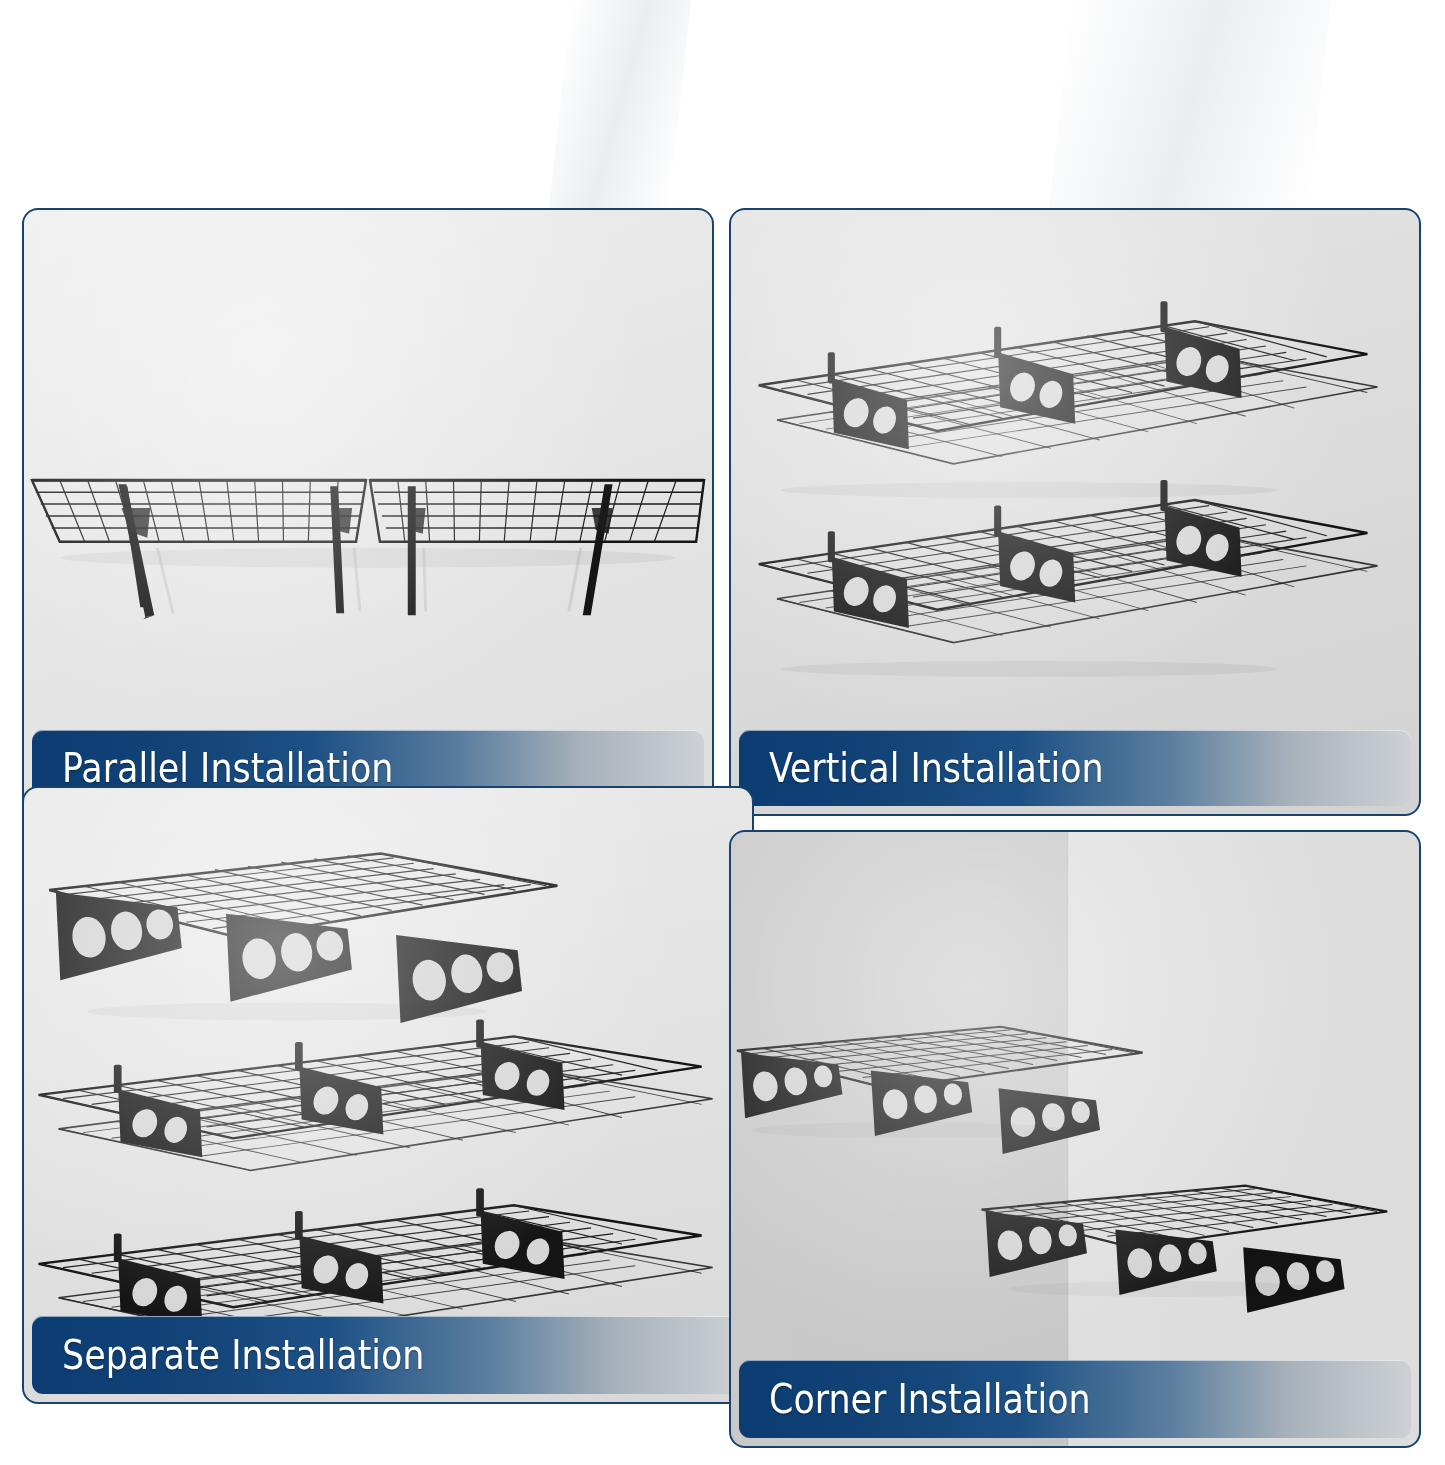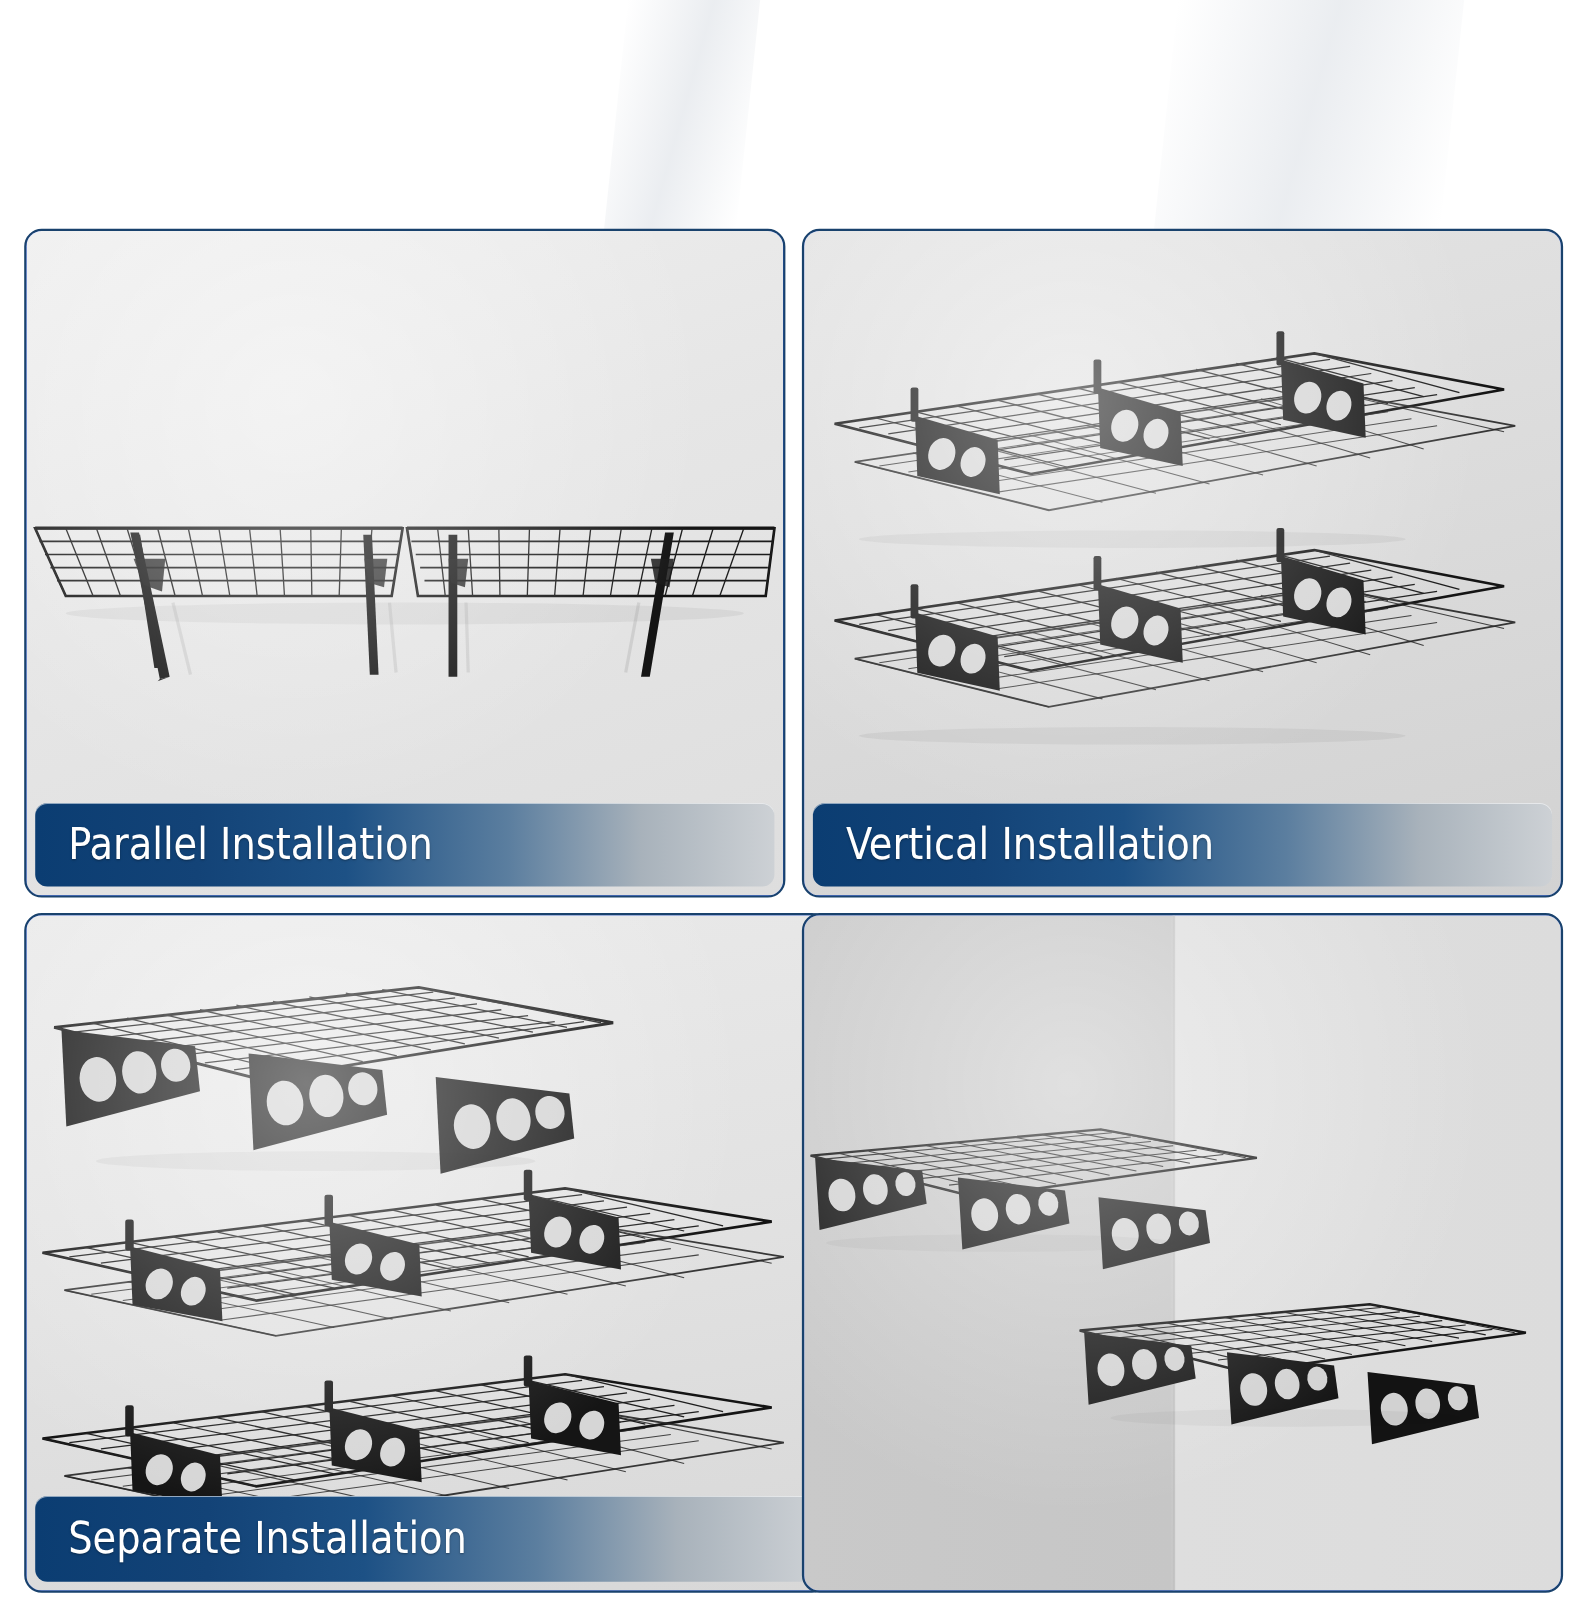--- a/index.html
+++ b/index.html
@@ -40,25 +40,25 @@
     transform:scaleX(.985); transform-origin:left center;
   }
 
   
   .grid { position:absolute; left:0; top:0; width:1445px; height:1465px; }
   .panel {
     position:absolute;
     border:2px solid #19426d;
     border-radius:16px;
     overflow:hidden;
-    background:#1d4ed8;
+    background:#0369a1;
   }
   .panel.p1 { left:22px;  top:208px;  width:692px; height:608px; }
   .panel.p2 { left:729px; top:208px;  width:692px; height:608px;text-align:right; }
-  .panel.p3 { left:22px;  top:830px;  width:732px; height:618px;text-align:right; }
+  .panel.p3 { left:22px;  top:786px;  width:732px; height:618px;text-align:right; }
   .panel.p4 { left:729px; top:830px;  width:692px; height:618px; }
 
   .photo { position:absolute; left:0; top:0; width:100%; height:100%; }
 
   
   .wall-white   { background:linear-gradient(160deg,#efefef 0%,#e6e6e6 45%,#dedede 100%); }
   .wall-gray    { background:linear-gradient(165deg,#e4e4e4 0%,#dddddd 40%,#d2d2d2 100%); }
   .wall-soft    { background:linear-gradient(170deg,#eaeaea 0%,#e2e2e2 50%,#d8d8d8 100%); }
   .wall-corner  { background:linear-gradient(90deg,#c9c9c9 0%,#c6c6c6 48.5%,#dedede 49.2%,#dcdcdc 100%); }
 
@@ -470,16 +470,19 @@
 
           <g transform="translate(252,356) scale(1.02,1.0)">
             <use href="#cornerShelf"></use>
           </g>
 
           <ellipse cx="180" cy="300" rx="160" ry="8" fill="#000" opacity=".04"></ellipse>
           <ellipse cx="440" cy="460" rx="160" ry="8" fill="#000" opacity=".04"></ellipse>
         </svg>
         <div class="vignette"></div>
       </div>
+      <div class="caption">
+        <span class="caption-text">Corner Installation</span>
+      </div>
     </div>
 
   </div>
 </div>
 
 </body></html>

